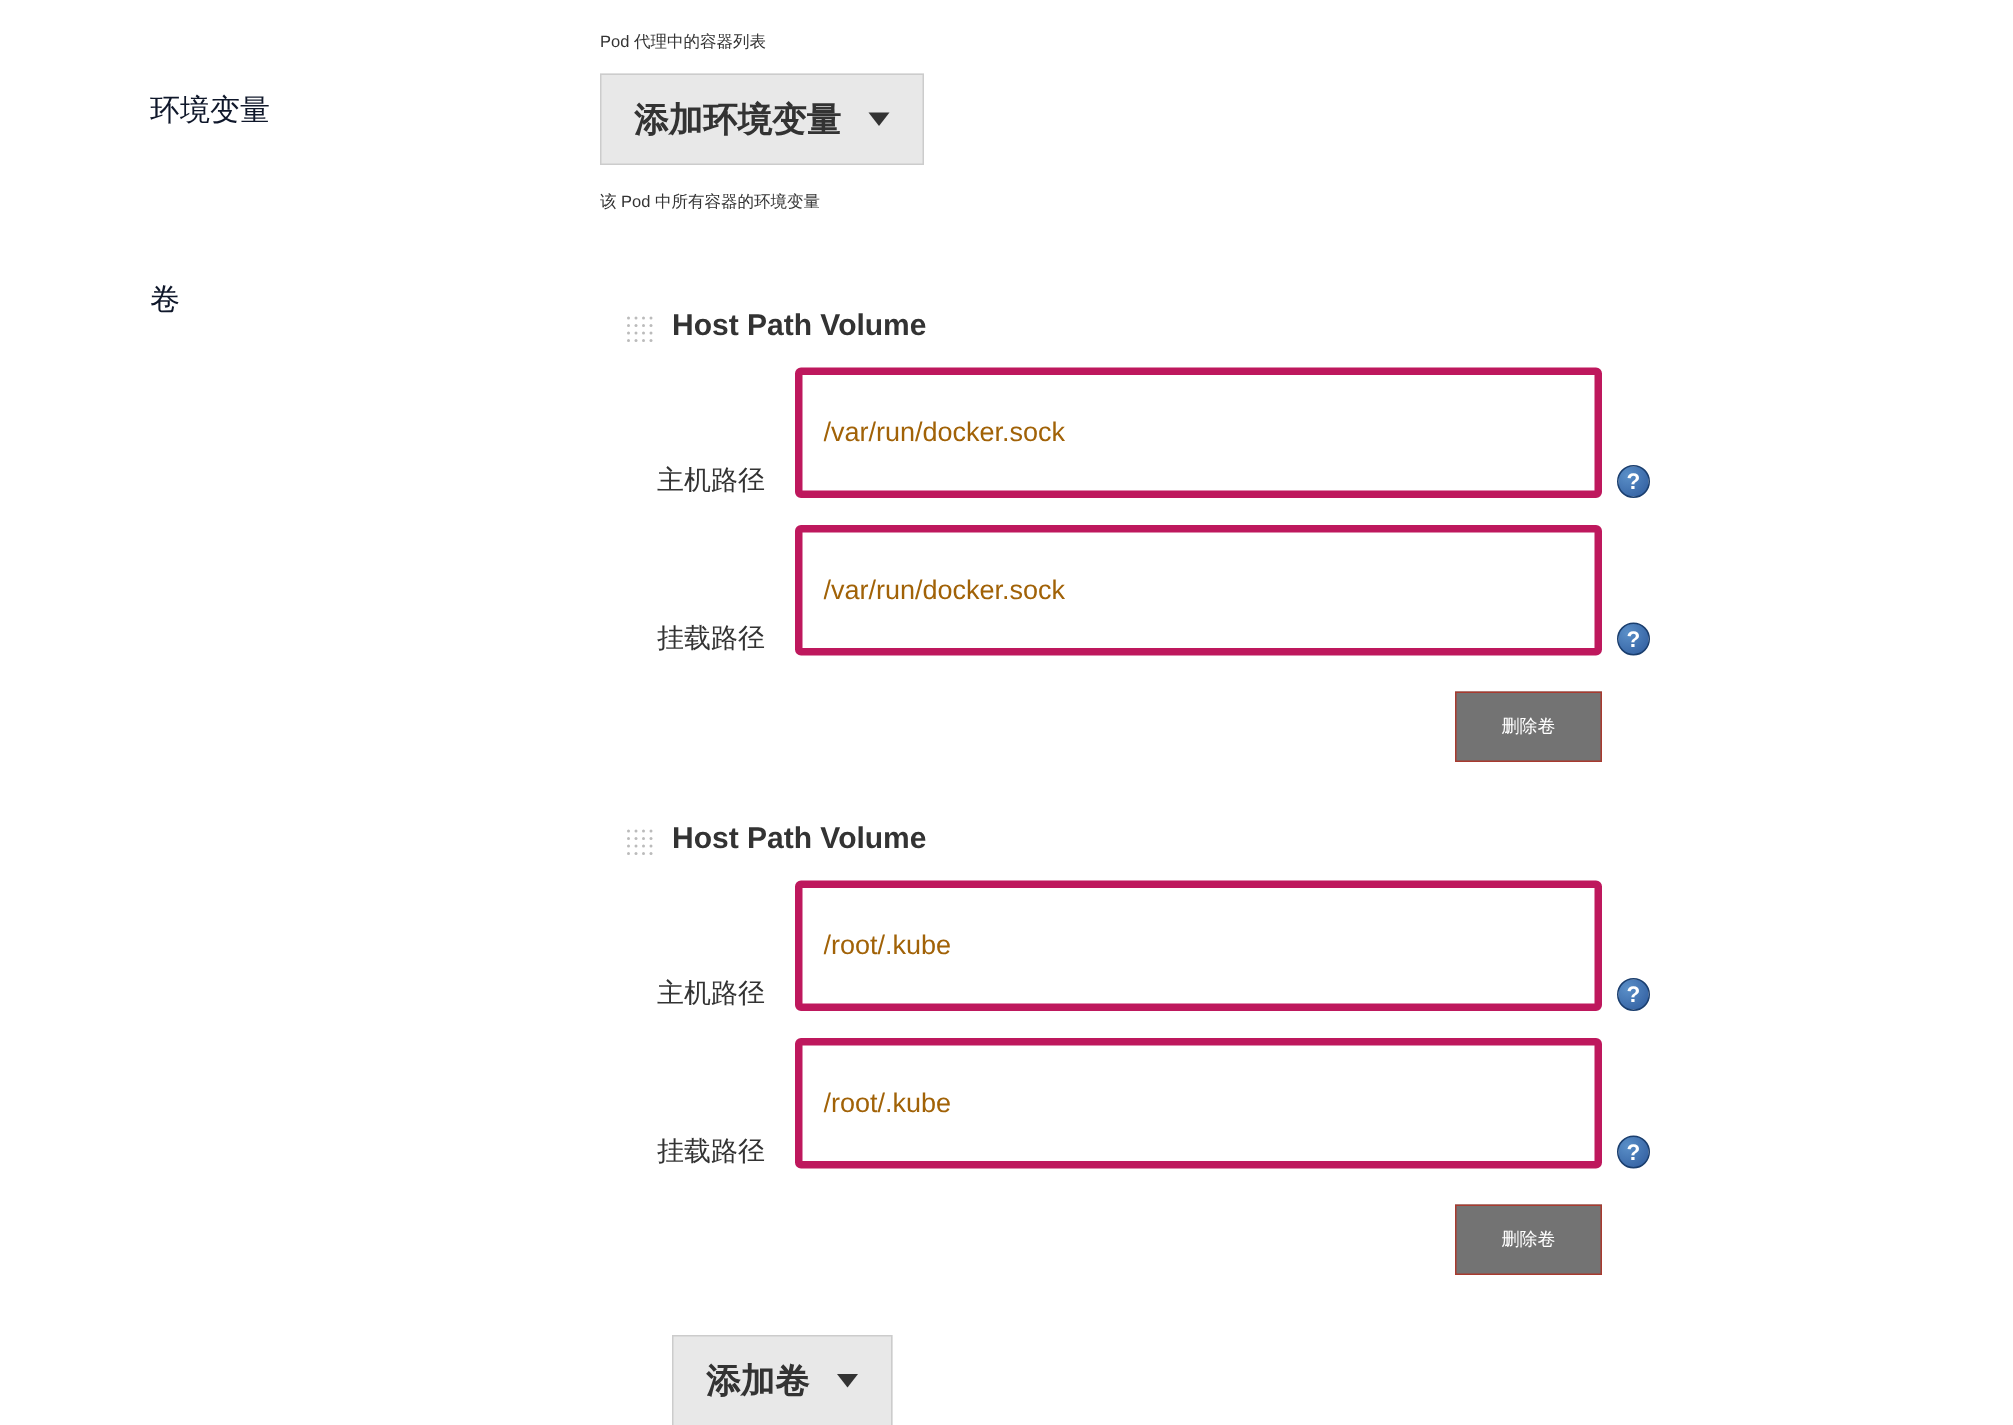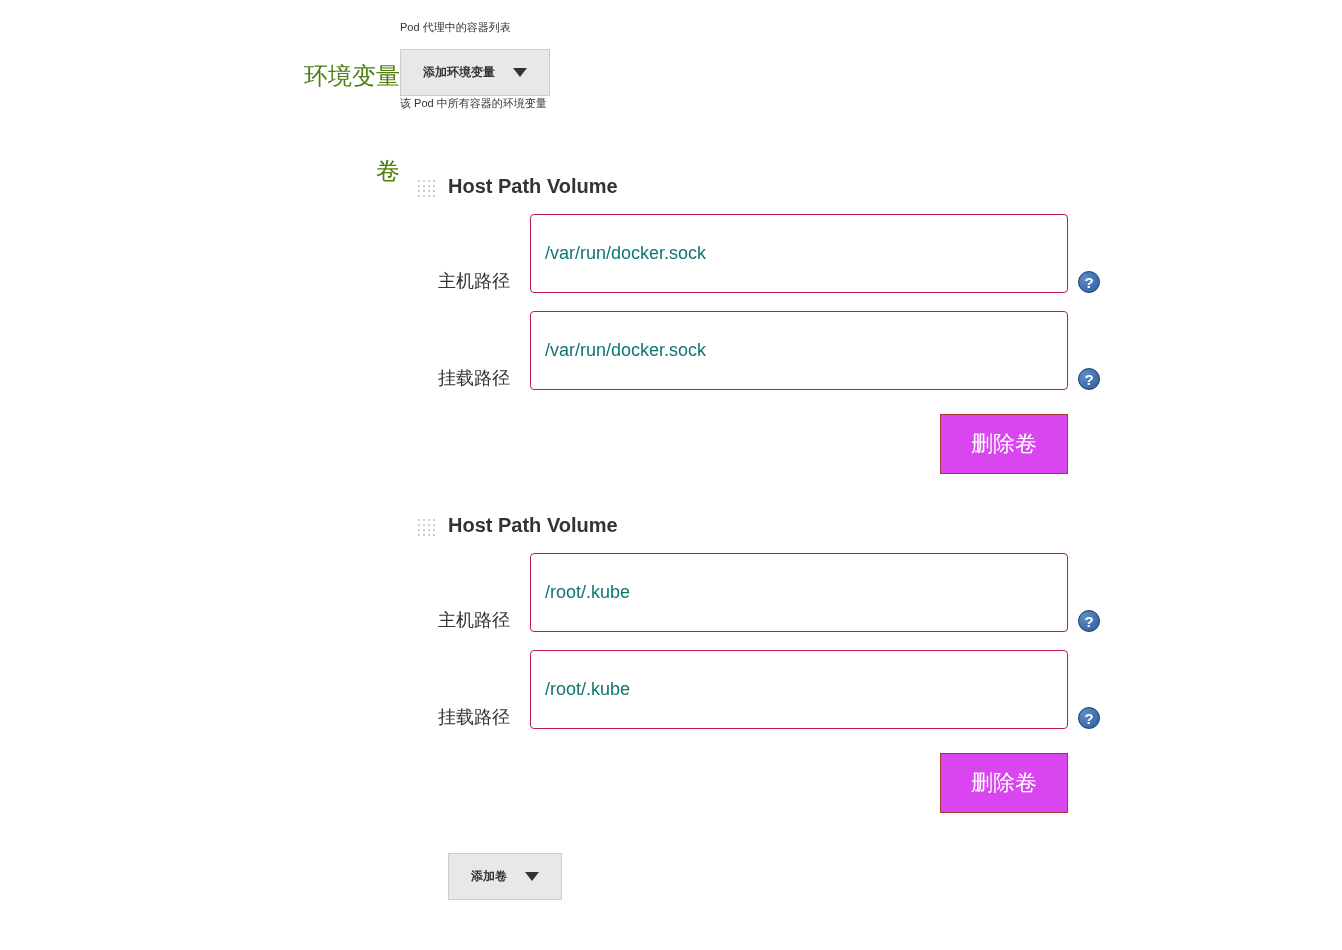--- a/index.html
+++ b/index.html
@@ -14,41 +14,40 @@
       padding: 20px 40px;
     }
     .form-section {
       display: flex;
       margin-bottom: 20px;
     }
     .section-label {
       width: 360px;
       flex-shrink: 0;
       padding-left: 60px;
-      font-size: 24px;
-      color: #4d7c0f;
+      font-size: 20px;
+      color: #0f172a;
       padding-top: 40px;
-      text-align: right;
     }
     .section-content {
       flex: 1;
       max-width: 700px;
     }
     .help-text {
       font-size: 11px;
       color: #333;
       margin-bottom: 14px;
     }
     .dropdown-btn {
       display: inline-flex;
       align-items: center;
       background: #e8e8e8;
       border: 1px solid #ccc;
       padding: 14px 22px;
-      font-size: 12px;
+      font-size: 23px;
       font-weight: 600;
       color: #333;
       cursor: pointer;
       gap: 18px;
     }
     .caret-down {
       width: 0;
       height: 0;
       border-left: 7px solid transparent;
       border-right: 7px solid transparent;
@@ -96,47 +95,47 @@
       flex-shrink: 0;
       text-align: right;
       font-size: 18px;
       color: #333;
       padding-right: 10px;
     }
     .field-input {
       flex: 1;
       padding: 28px 14px;
       font-size: 18px;
-      border: 1px solid #be185d;
+      border: 5px solid #be185d;
       border-radius: 4px;
-      color: #0f766e;
+      color: #a16207;
       font-family: inherit;
     }
     .help-icon {
       width: 22px;
       height: 22px;
       border-radius: 50%;
       background: radial-gradient(circle at 30% 30%, #5a8fc8, #2e5a9c);
       color: #fff;
       display: flex;
       align-items: center;
       justify-content: center;
       font-size: 15px;
       font-weight: 700;
       cursor: pointer;
       border: 1px solid #1a3e6e;
       flex-shrink: 0;
     }
     .delete-btn {
       display: inline-block;
-      background: #d946ef;
+      background: #737373;
       color: #fff;
       border: 1px solid #a83a2f;
       padding: 14px 30px;
-      font-size: 22px;
+      font-size: 12px;
       font-weight: 500;
       cursor: pointer;
       float: right;
       margin-right: 32px;
       margin-top: 6px;
     }
     .button-row {
       overflow: hidden;
     }
     .add-volume-row {
@@ -148,21 +147,21 @@
 <body>
 
 <div class="form-section">
   <div class="section-label">环境变量</div>
   <div class="section-content">
     <div class="help-text">Pod 代理中的容器列表</div>
     <button class="dropdown-btn">
       <span>添加环境变量</span>
       <span class="caret-down"></span>
     </button>
-    <div class="help-text" style="margin-top:0;">该 Pod 中所有容器的环境变量</div>
+    <div class="help-text" style="margin-top:17px;">该 Pod 中所有容器的环境变量</div>
   </div>
 </div>
 
 <div class="form-section">
   <div class="section-label" style="padding-top:10px;">卷</div>
   <div class="section-content">
 
     <div class="volume-block">
       <div class="volume-header">
         <div class="drag-handle">

